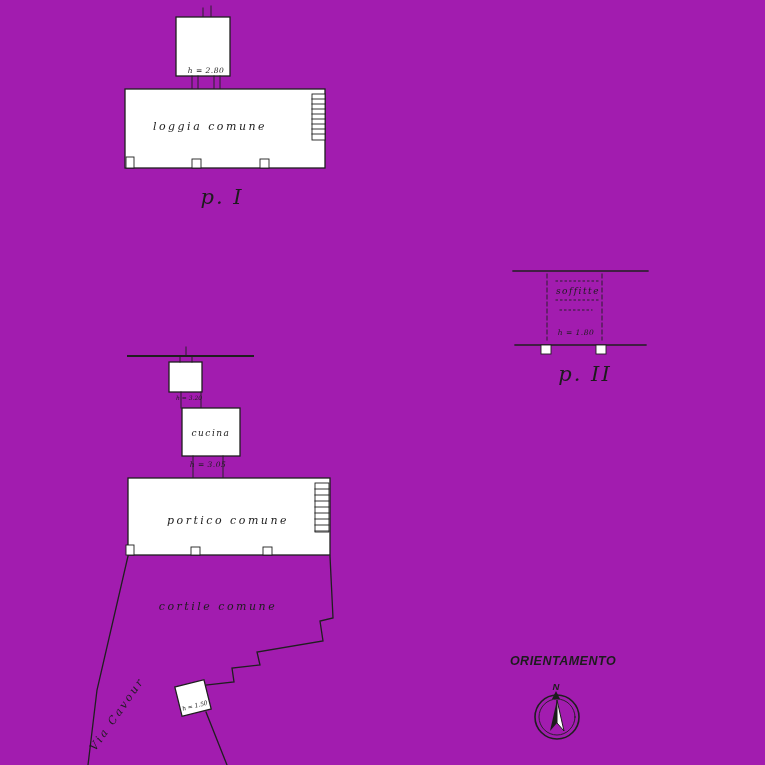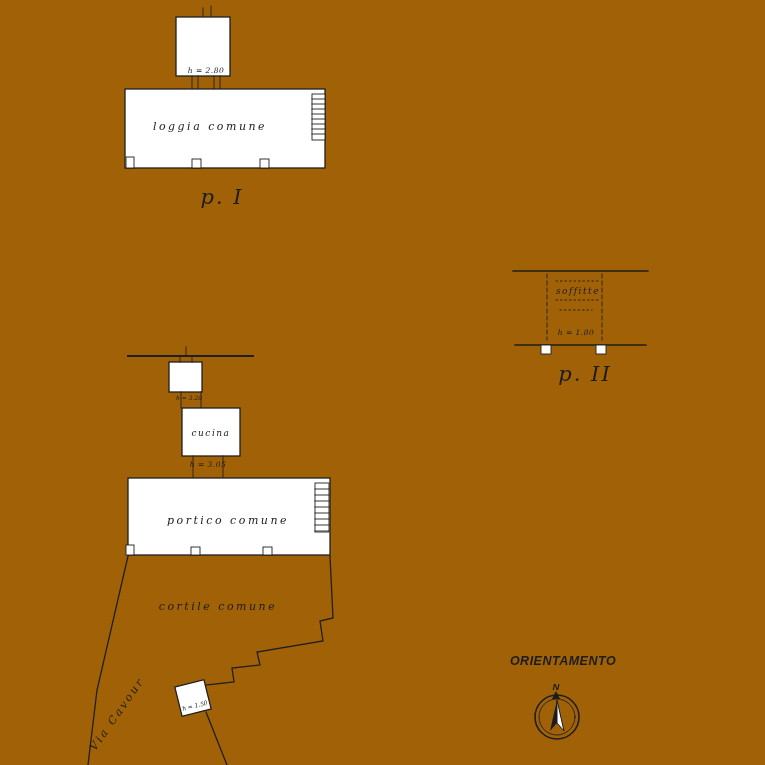--- a/index.html
+++ b/index.html
@@ -1,17 +1,17 @@
 <!DOCTYPE html>
 <html><head>
 <meta charset="utf-8">
 <style>
   html,body{margin:0;padding:0;background:#e8e8e8;}
   .canvas{
-    width:765px;height:765px;position:relative;background:#a16207;
+    width:765px;height:765px;position:relative;background:#a21caf;
     font-family:"DejaVu Serif", serif;overflow:hidden;margin:0 auto;
   }
   svg{position:absolute;inset:0;display:block;}
   .ln{stroke:#1f1f1f;stroke-width:1.3;fill:none;stroke-linecap:square;}
   .thin{stroke-width:0.9;}
   .thick{stroke-width:2;}
   .dash{stroke-dasharray:4 3;}
   .dot{stroke-dasharray:1.5 3;}
   .fillw{fill:#ffffff;}
   text{fill:#1c1c1c;}

